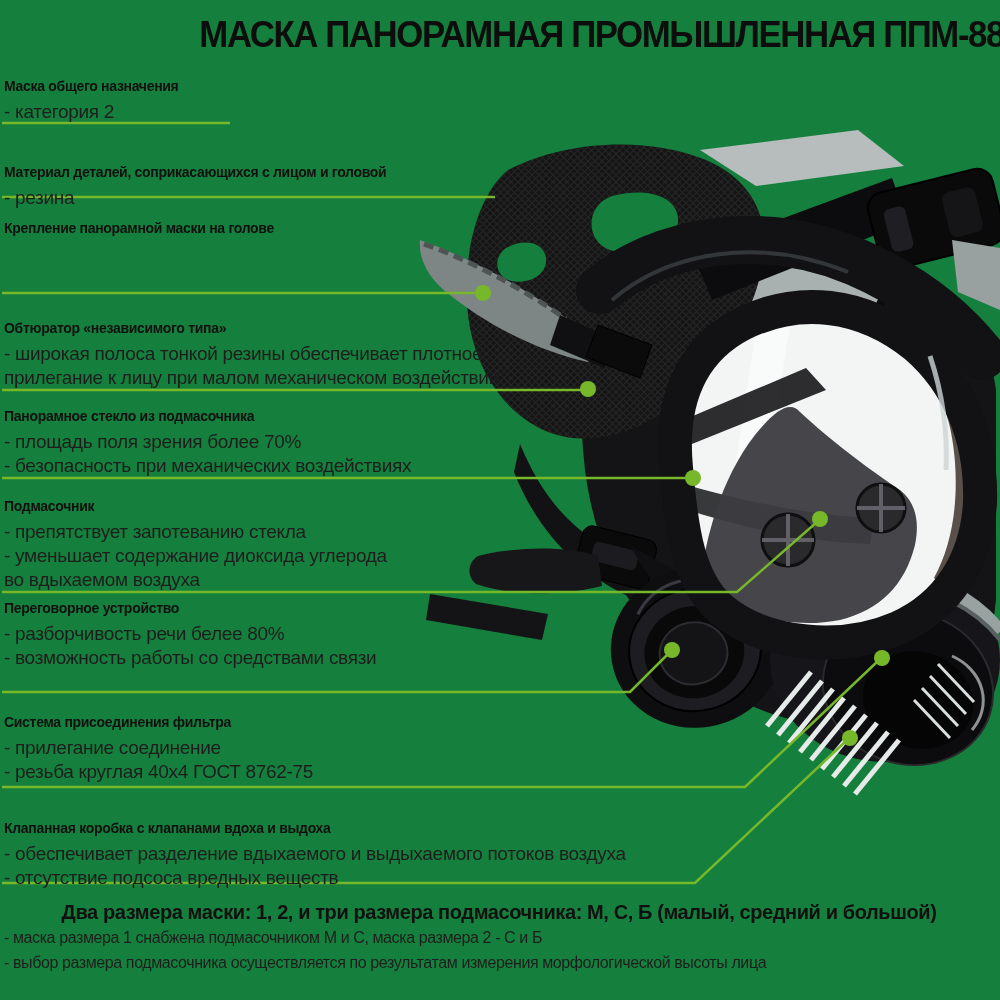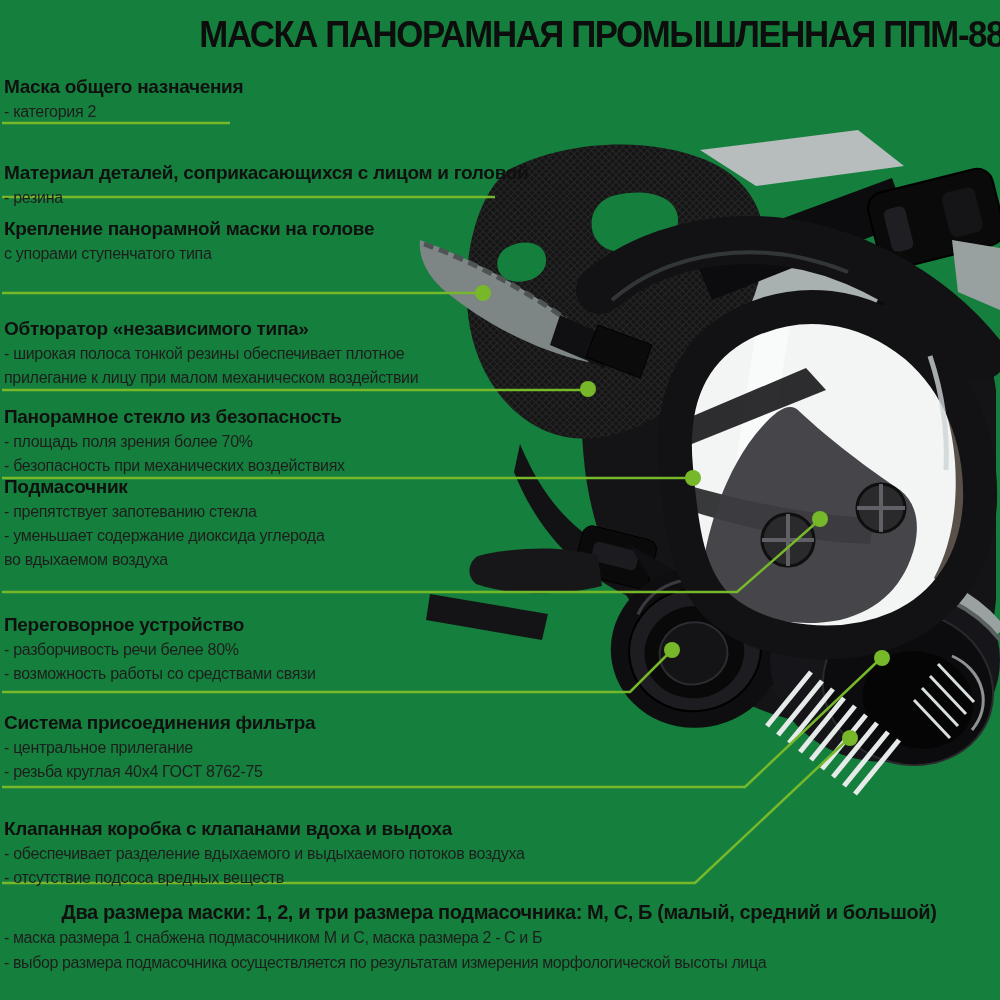--- a/index.html
+++ b/index.html
@@ -3,22 +3,22 @@
 <meta charset="utf-8">
 <style>
   html,body{margin:0;padding:0;background:#fff;}
   .page{position:relative;width:1000px;height:1000px;background:#15803d;overflow:hidden;
         font-family:"Liberation Sans",sans-serif;color:#1d1d1d;}
   .art{position:absolute;left:0;top:0;width:1000px;height:1000px;}
   .title{position:absolute;top:14px;right:-4px;margin:0;white-space:nowrap;
          font-size:37px;font-weight:700;letter-spacing:-1.5px;color:#0d0d0d;
          transform:scaleX(.94);transform-origin:right center;}
   .feat{position:absolute;left:4px;width:760px;}
-  .fh{font-size:19px;line-height:25px;font-weight:700;color:#101010;letter-spacing:-.3px;white-space:nowrap;}
-  .fl{font-size:16px;line-height:23px;color:#1d1d1d;letter-spacing:-.3px;white-space:nowrap;margin-top:1px;}
+  .fh{font-size:14px;line-height:25px;font-weight:700;color:#101010;letter-spacing:-.3px;white-space:nowrap;}
+  .fl{font-size:19px;line-height:23px;color:#1d1d1d;letter-spacing:-.3px;white-space:nowrap;margin-top:1px;}
   .footer .fh{font-size:20px;line-height:25px;letter-spacing:-.4px;text-align:center;}
   .footer .fl{font-size:16px;line-height:24px;letter-spacing:-.4px;}
 </style>
 </head>
 <body>
 
 <div class="page">
 
   <svg class="art" viewBox="0 0 1000 1000" aria-hidden="true">
     <defs>
@@ -167,51 +167,50 @@
     <div class="fl">- категория 2</div>
   </section>
 
   <section class="feat" style="top:160px">
     <div class="fh">Материал деталей, соприкасающихся с  лицом и головой</div>
     <div class="fl">- резина</div>
   </section>
 
   <section class="feat" style="top:216px">
     <div class="fh">Крепление панорамной маски на голове</div>
-    <div class="fl">с упорами ступенчатого типа</div>
   </section>
 
   <section class="feat" style="top:316px">
     <div class="fh">Обтюратор «независимого типа»</div>
     <div class="fl">- широкая полоса тонкой резины  обеспечивает плотное</div>
     <div class="fl">прилегание к лицу  при малом механическом воздействии</div>
   </section>
 
   <section class="feat" style="top:404px">
-    <div class="fh">Панорамное стекло из безопасность</div>
+    <div class="fh">Панорамное стекло из подмасочника</div>
     <div class="fl">- площадь поля зрения более 70%</div>
     <div class="fl">- безопасность при механических воздействиях</div>
   </section>
 
-  <section class="feat" style="top:474px">
+  <section class="feat" style="top:494px">
     <div class="fh">Подмасочник</div>
     <div class="fl">- препятствует запотеванию стекла</div>
     <div class="fl">- уменьшает содержание диоксида углерода</div>
     <div class="fl">во вдыхаемом воздуха</div>
   </section>
 
-  <section class="feat" style="top:612px">
+  <section class="feat" style="top:596px">
     <div class="fh">Переговорное устройство</div>
     <div class="fl">- разборчивость речи белее 80%</div>
     <div class="fl">- возможность работы со средствами связи</div>
   </section>
 
   <section class="feat" style="top:710px">
     <div class="fh">Система присоединения фильтра</div>
-    <div class="fl">- центральное прилегание</div>
+    <div class="fl">- прилегание соединение</div>
     <div class="fl">- резьба круглая 40х4 ГОСТ 8762-75</div>
   </section>
 
   <section class="feat" style="top:816px">
     <div class="fh">Клапанная коробка с клапанами вдоха и выдоха</div>
     <div class="fl">- обеспечивает разделение вдыхаемого и выдыхаемого потоков воздуха</div>
     <div class="fl">- отсутствие подсоса вредных веществ</div>
   </section>
 
   <section class="feat footer" style="top:900px;width:990px">

